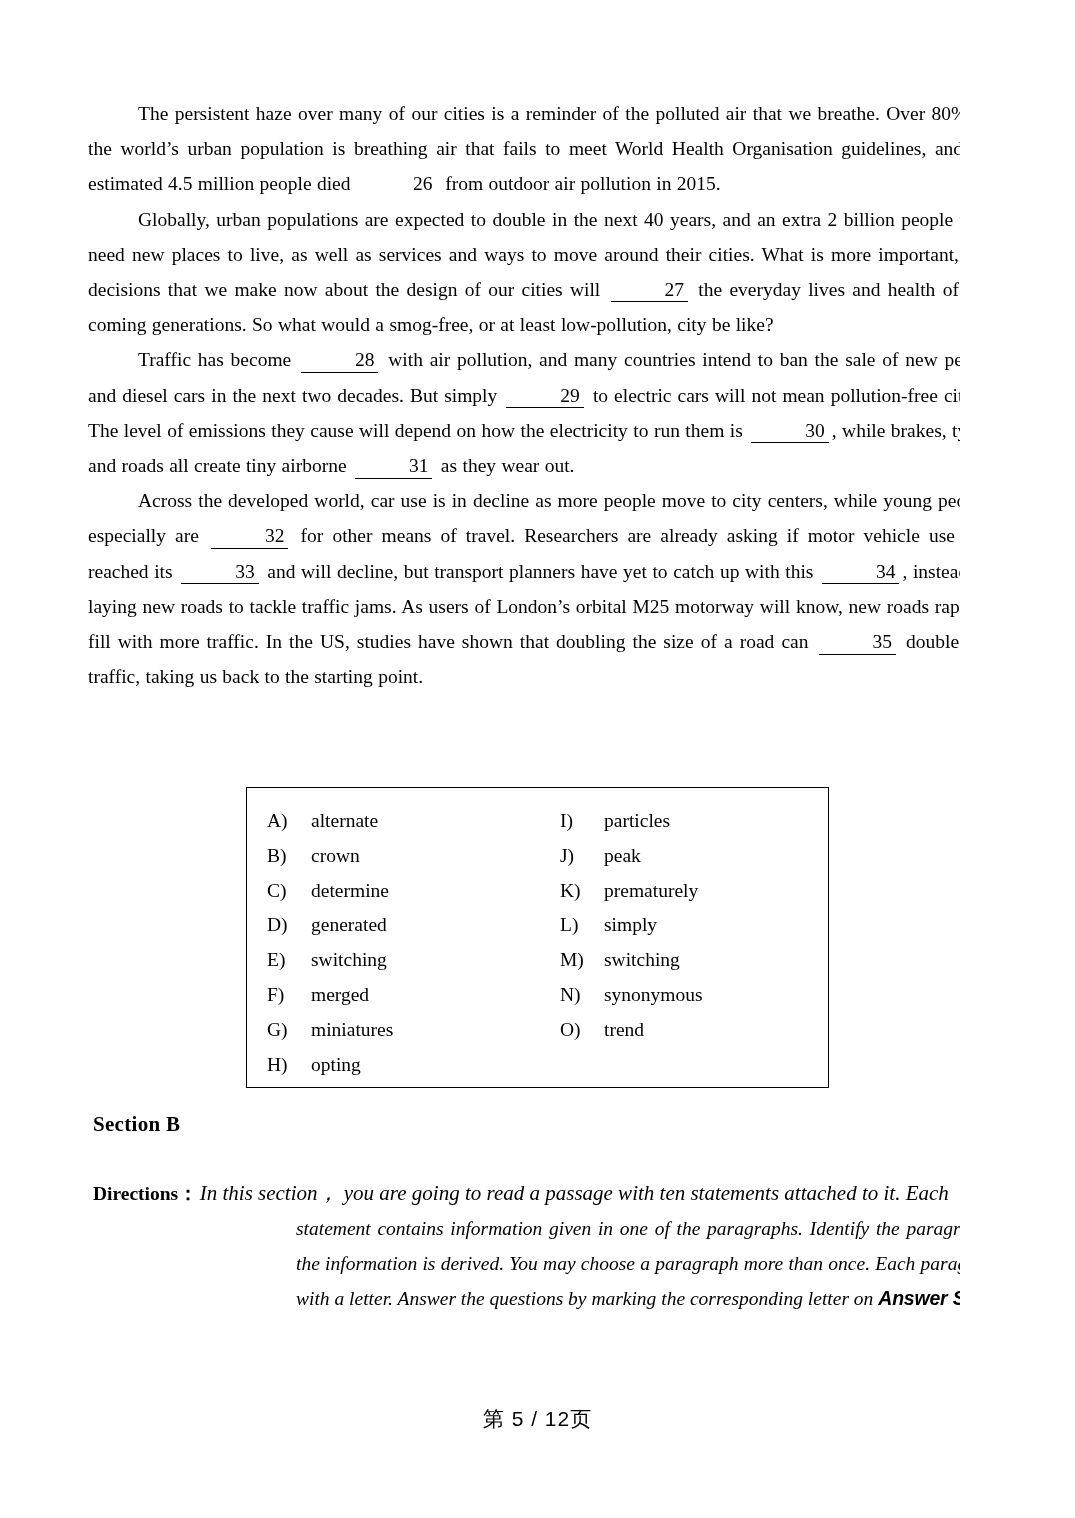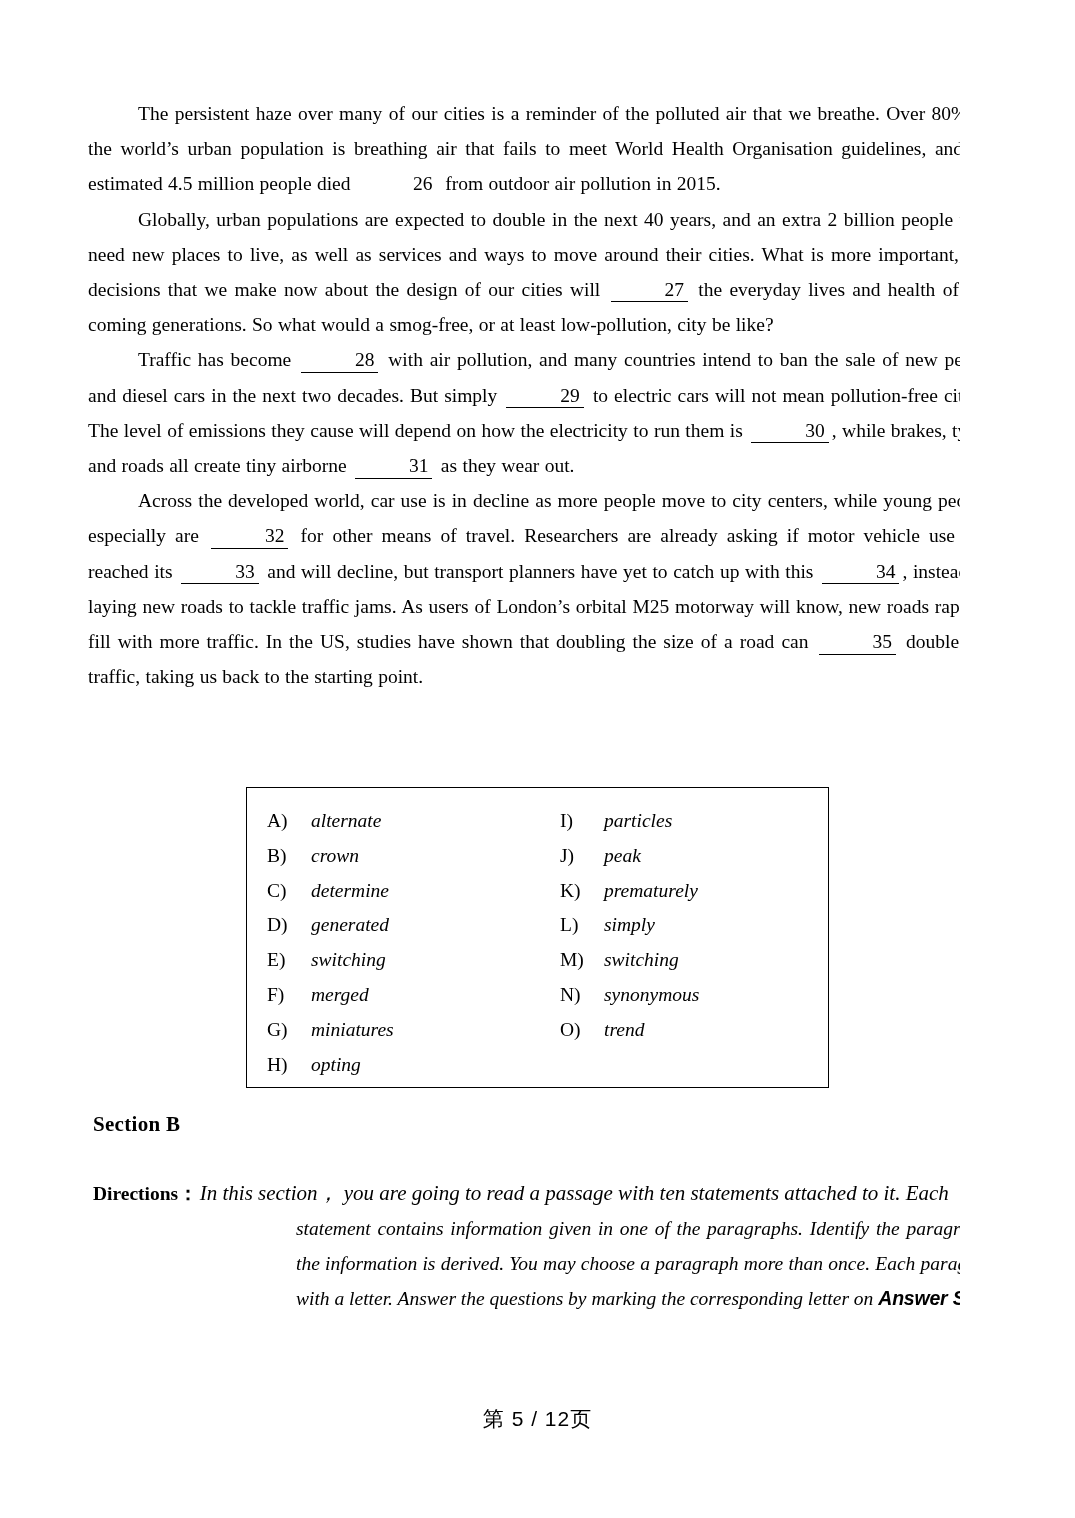--- a/index.html
+++ b/index.html
@@ -82,21 +82,20 @@
     height: 34.8px;
     font-size: 19.5px;
     line-height: 34.8px;
   }
   .wb-letter {
     width: 44px;
     flex: 0 0 44px;
   }
   .wb-word {
     white-space: nowrap;
-    font-style: italic;
   }
 
   
   .section-head {
     position: absolute;
     left: 93px;
     top: 1112px;
     font-size: 21px;
     font-weight: bold;
     letter-spacing: 0.3px;

